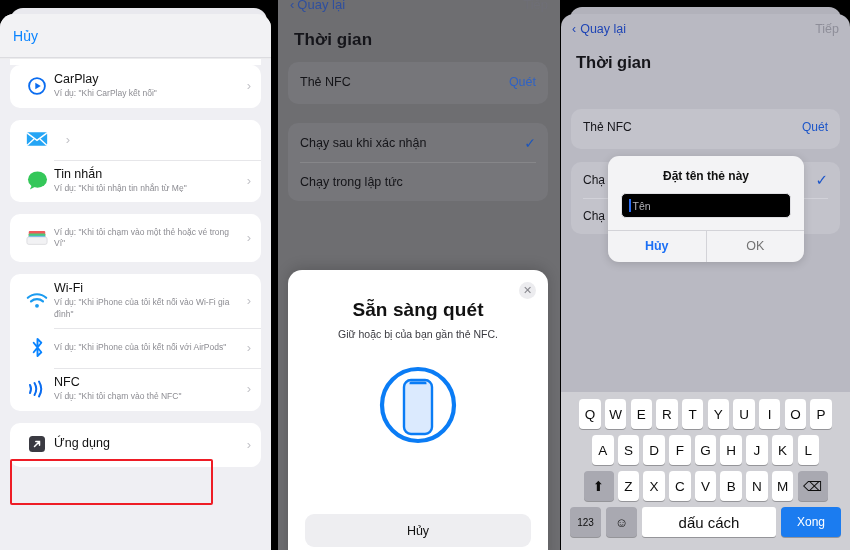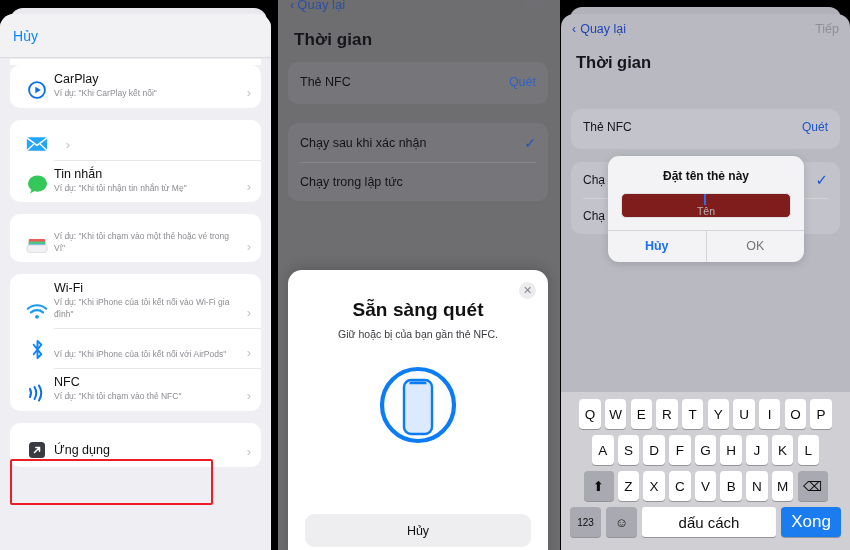--- a/index.html
+++ b/index.html
@@ -30,21 +30,21 @@
     height: 44px; background: #f2f2f4;
     border-bottom: 1px solid #dcdce0;
     display: flex; align-items: center; padding: 0 13px;
   }
   .p1-cancel { color:#0a84ff; font-size:14px; font-weight:400; letter-spacing:.1px; }
   .p1-scroll { position:absolute; top:45px; left:0; right:0; bottom:0; background:#efeff3; }
   .p1-topstrip { height:6px; background:#ffffff; margin:0 10px; }
 
   .grp { background:#ffffff; border-radius:10px; margin:0 10px 12px 10px; overflow:hidden; }
   .grp.tight { margin-top:0; }
-  .row { display:flex; align-items:flex-end; padding:7px 10px 8px 10px; position:relative; min-height:40px; }
+  .row { display:flex; align-items:center; padding:7px 10px 8px 10px; position:relative; min-height:40px; }
   .row + .row::before {
     content:""; position:absolute; left:44px; right:0; top:0; height:1px; background:#e6e6e9;
   }
   .row-ic { width:34px; flex:0 0 34px; display:flex; align-items:center; justify-content:center; }
   .row-tx { flex:1; min-width:0; }
   .row-title { font-size:12.5px; color:#111; font-weight:500; line-height:15px; }
   .row-sub { font-size:8.5px; color:#8c8c92; line-height:11.5px; margin-top:1px; }
   .chev { flex:0 0 16px; color:#c3c3c8; font-size:13px; text-align:right; font-weight:500; }
   .hl-box { position:absolute; left:10px; right:58px; top:445px; height:46px; border:2px solid #ee1c25; border-radius:2px; pointer-events:none; }
 
@@ -93,45 +93,44 @@
   .p3-lbl { font-size:12px; color:#16161b; flex:1; }
   .p3-act { font-size:12px; color:#1b55c9; }
   .p3-check { font-size:15px; color:#1b55c9; font-weight:bold; }
 
   .alert {
     position:absolute; left:47px; width:196px; top:142px;
     background:#f3f3f5; border-radius:11px; overflow:hidden; box-shadow:0 2px 9px rgba(0,0,0,.15);
   }
   .alert-t { text-align:center; font-size:12px; font-weight:bold; color:#111; padding:13px 10px 10px; }
   .alert-f {
-    margin:0 13px 12px; height:25px; background:#7f1d1d; border-radius:5px;
+    margin:0 13px 12px; height:25px; background:#000000; border-radius:5px;
     display:flex; align-items:center; padding:0 7px; font-size:10.5px; color:#b4b4ba;
     border:.5px solid #e0e0e4;
-    flex-direction:column;
   }
   .caret { width:1.5px; height:13px; background:#2a6df4; margin-right:2px; }
   .alert-btns { display:flex; border-top:.5px solid #d3d3d8; }
   .alert-btn { flex:1; text-align:center; font-size:12.5px; padding:8px 0 9px; }
   .alert-btn.l { color:#1b6ff5; font-weight:bold; border-right:.5px solid #d3d3d8; }
   .alert-btn.r { color:#737373; }
 
   .kbd { position:absolute; left:0; right:0; bottom:0; height:158px; background:#cfcfd4; padding-top:7px; }
   .kr { display:flex; justify-content:center; gap:4.2px; margin-bottom:6px; }
   .key {
     background:#fff; border-radius:4px; height:30px; min-width:21.5px; flex:0 0 21.5px;
     display:flex; align-items:center; justify-content:center;
     font-size:13.5px; color:#0d0d0d; box-shadow:0 1px 0 rgba(0,0,0,.28);
   }
   .kr.r2 { padding:0 12px; }
   .kr.r3 { padding:0 0; }
   .key.wide { flex:0 0 30px; background:#a9a9b1; }
   .key.fn { background:#a9a9b1; font-size:10px; }
   .kr.r4 { gap:5px; margin-top:2px; }
   .key.sp { flex:0 0 134px; border-radius:3px; font-size:15px; }
-  .key.done { flex:0 0 60px; background:#1b7cf0; color:#fff; font-size:17px; }
+  .key.done { flex:0 0 60px; background:#1b7cf0; color:#fff; font-size:12px; }
   .key.num { flex:0 0 31px; }
   .key.emoji { flex:0 0 31px; font-size:13px; }
 </style>
 </head>
 <body>
 
 <div class="stage">
 
   <div class="panel p1">
     <div class="p1-stackcard"></div>

